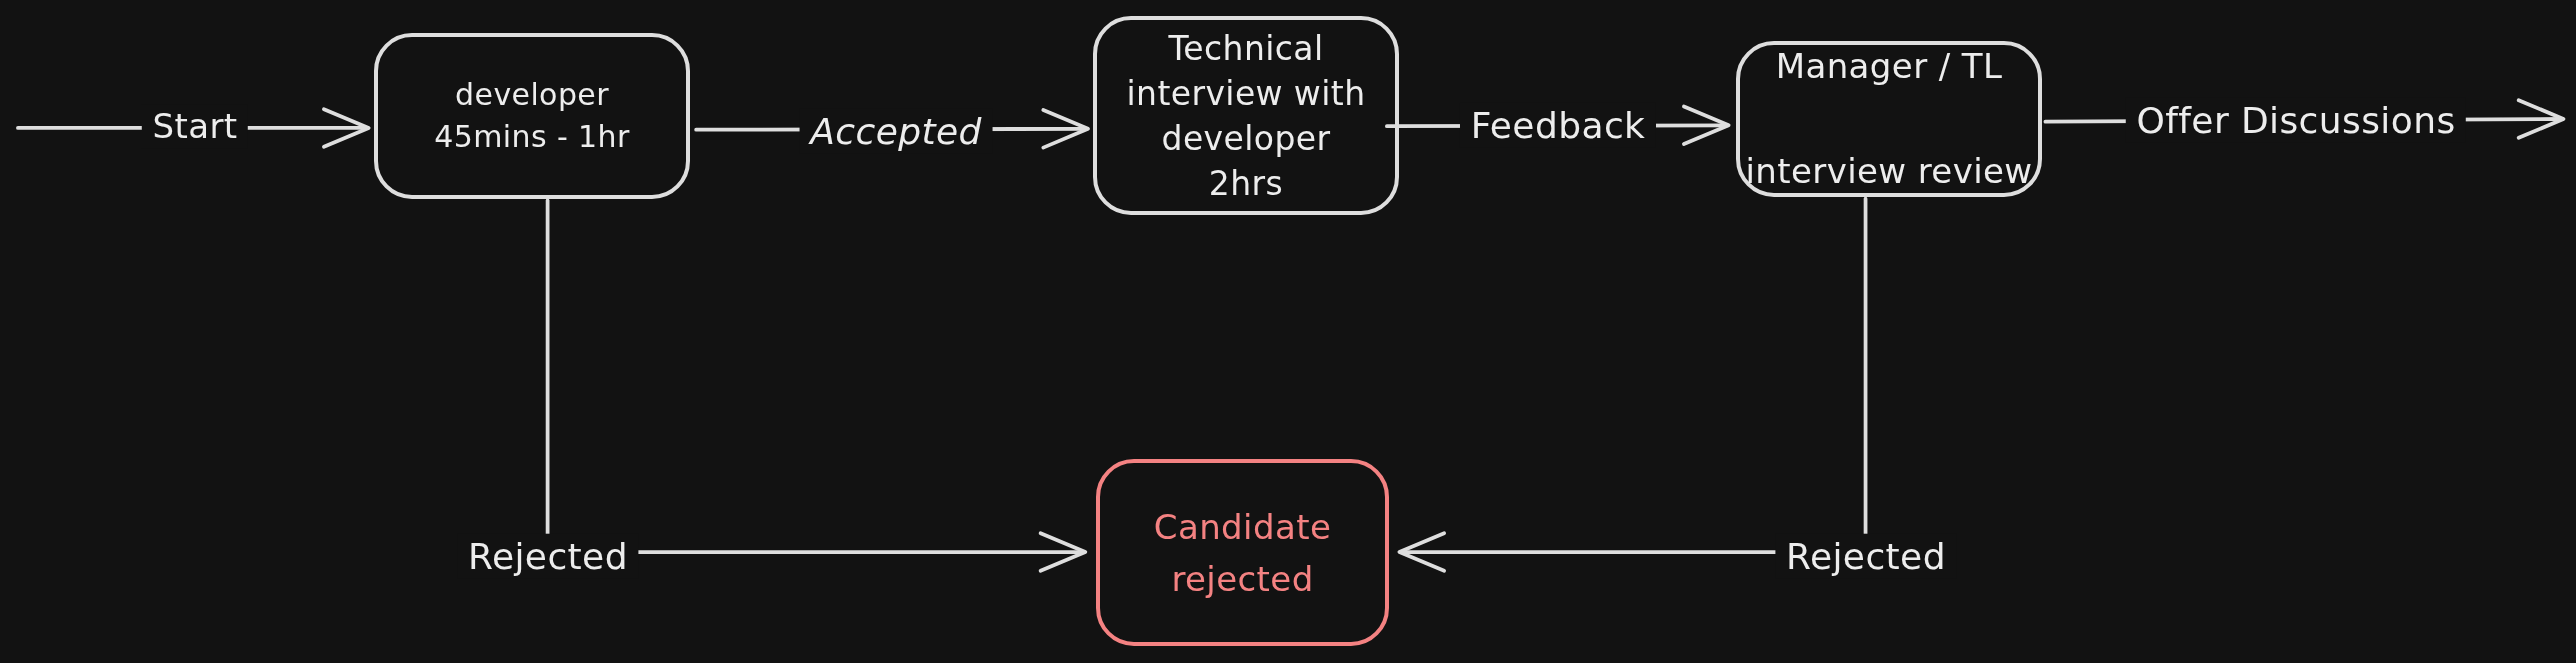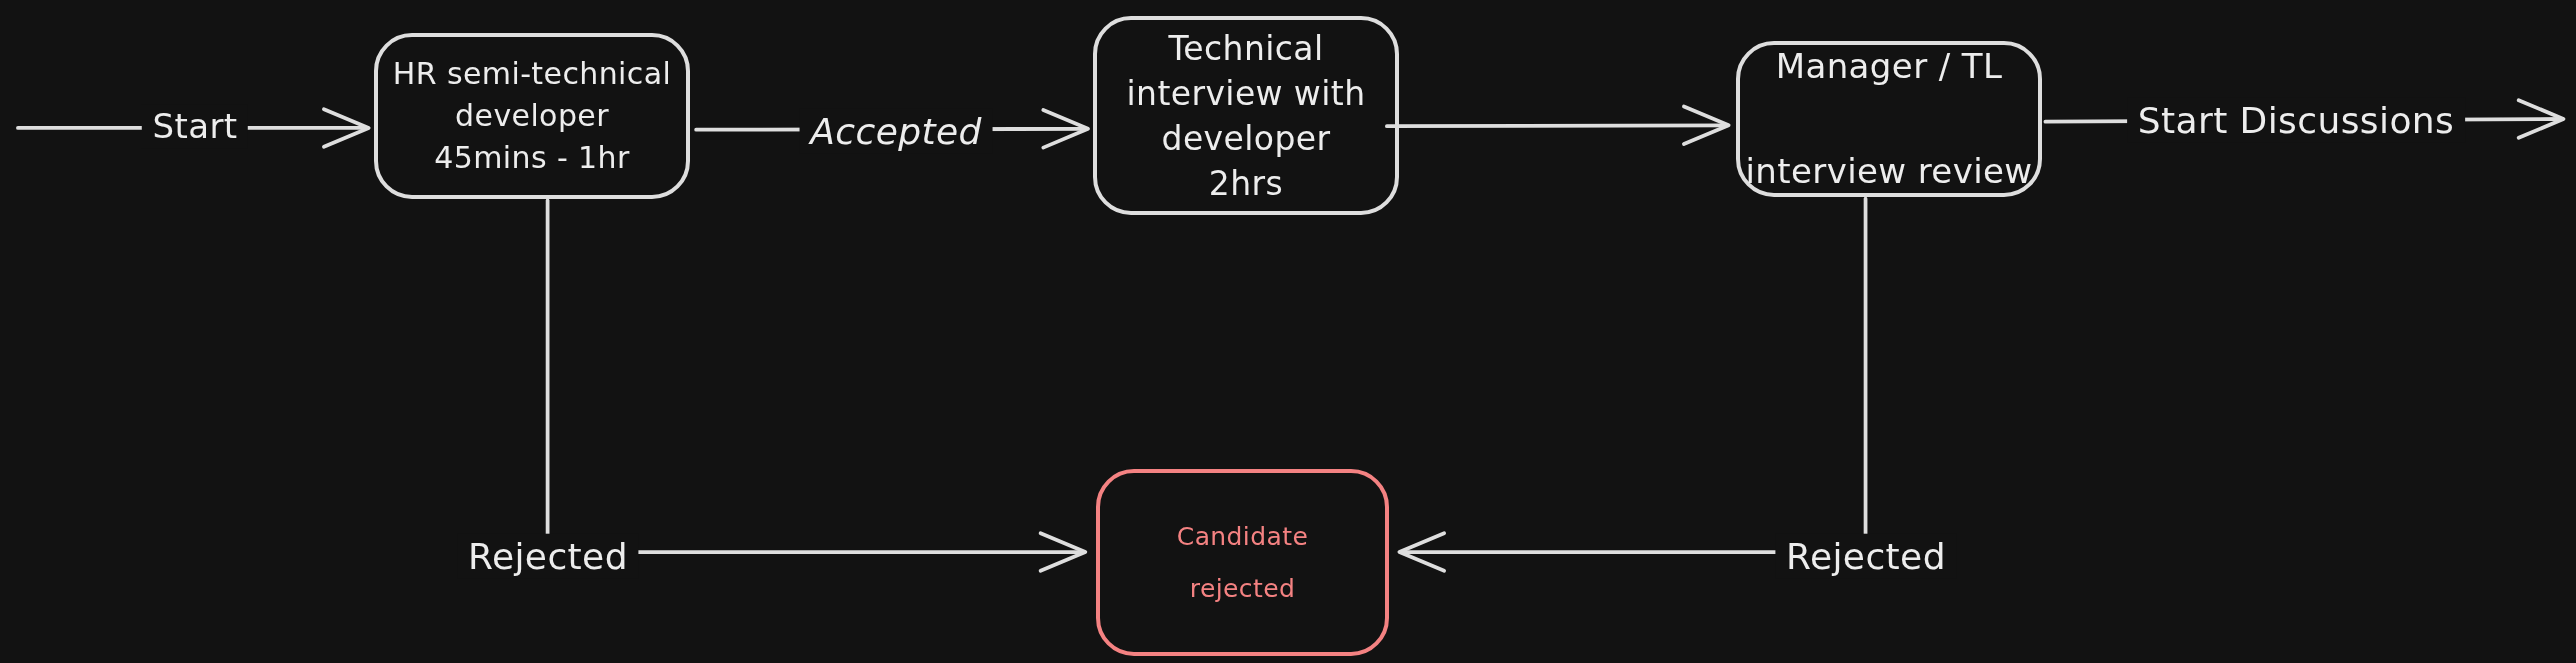--- a/index.html
+++ b/index.html
@@ -53,22 +53,22 @@
     align-items: center;
     justify-content: center;
     text-align: center;
     letter-spacing: 0.4px;
   }
   .node-line { white-space: nowrap; }
 
   #node-hr       { left: 374px;  top: 33px;  width: 316px; height: 166px; font-size: 30px; line-height: 42px; }
   #node-tech     { left: 1093px; top: 16px;  width: 306px; height: 199px; font-size: 33px; line-height: 45px; }
   #node-mgr      { left: 1736px; top: 41px;  width: 306px; height: 156px; font-size: 34px; line-height: 43px; justify-content: space-between; }
-  #node-rejected { left: 1096px; top: 459px; width: 293px; height: 187px; font-size: 25px; line-height: 52px;
-                   border-color: var(--danger); color: var(--danger); margin-top: 10px; }
+  #node-rejected { left: 1096px; top: 459px; width: 293px; height: 187px; font-size: 34px; line-height: 52px;
+                   border-color: var(--danger); color: var(--danger); }
 
   #label-start          { left: 195px;  top: 126px; font-size: 34px; text-align: right; }
   #label-accepted       { left: 896px; top: 131px; font-style: italic; }
   #label-feedback       { left: 1558px; top: 125px; }
   #label-offer          { left: 2296px; top: 120px; }
   #label-rejected-left  { left: 548px;  top: 556px; }
   #label-rejected-right { left: 1866px; top: 556px; }
 </style>
 </head>
 <body>
@@ -93,26 +93,26 @@
     <path class="edge-stroke" d="M 612 617 L 1211 617"></path>
     <path class="edge-stroke" d="M 1163 596 L 1213 617 L 1163 638"></path>
 
     <path class="edge-stroke" d="M 2085 222 L 2085 638"></path>
     <path class="edge-stroke" d="M 2085 617 L 1566 617"></path>
     <path class="edge-stroke" d="M 1614 596 L 1564 617 L 1614 638"></path>
   </svg>
 
   <div class="edge-label" id="label-start">Start</div>
   <div class="edge-label" id="label-accepted">Accepted</div>
-  <div class="edge-label" id="label-offer">Start Discussions</div>
+  <div class="edge-label" id="label-feedback">Feedback</div>
+  <div class="edge-label" id="label-offer">Offer Discussions</div>
   <div class="edge-label" id="label-rejected-left">Rejected</div>
   <div class="edge-label" id="label-rejected-right">Rejected</div>
 
   <div class="node" id="node-hr">
-    <div class="node-line">HR semi-technical</div>
     <div class="node-line">developer</div>
     <div class="node-line">45mins - 1hr</div>
   </div>
 
   <div class="node" id="node-tech">
     <div class="node-line">Technical</div>
     <div class="node-line">interview with</div>
     <div class="node-line">developer</div>
     <div class="node-line">2hrs</div>
   </div>

